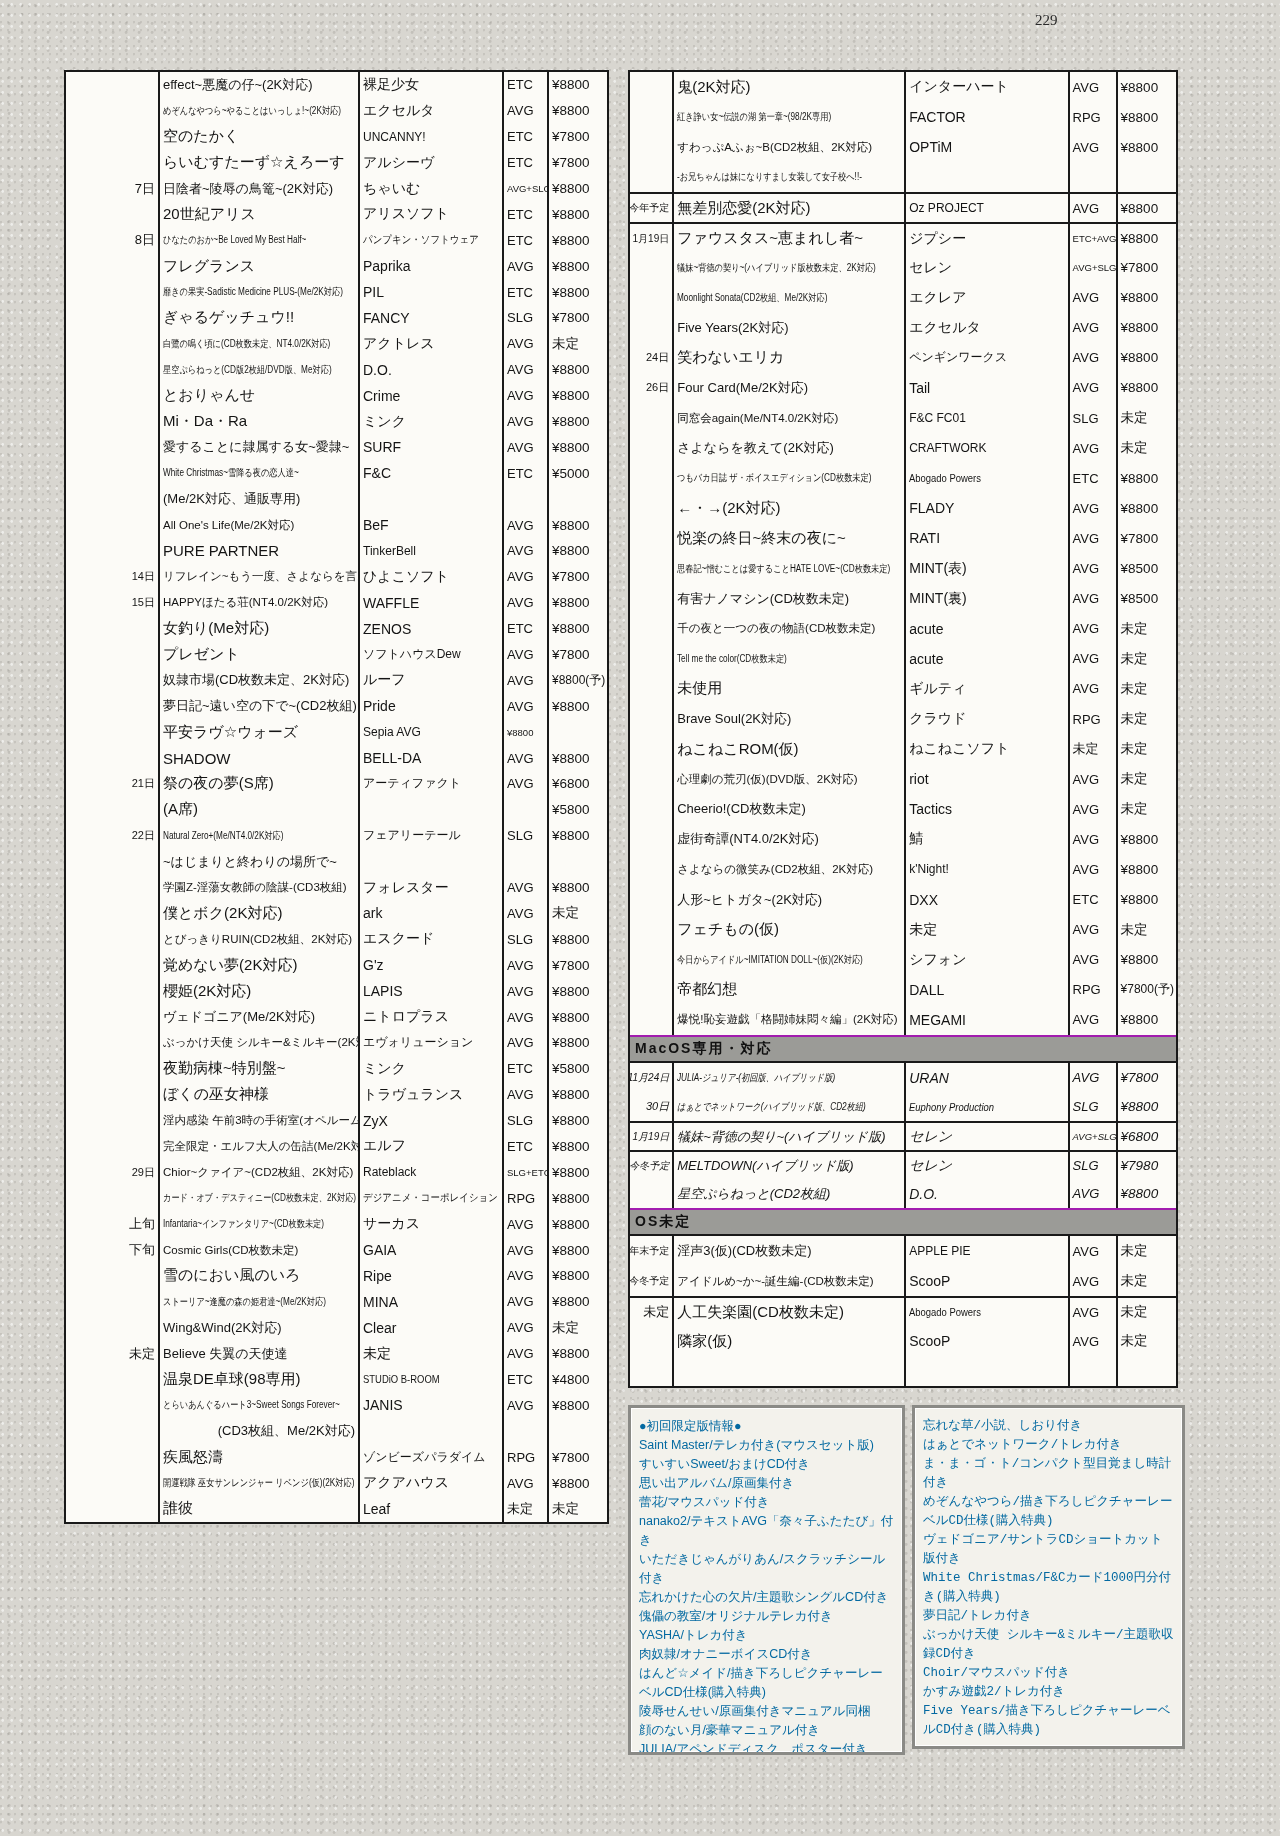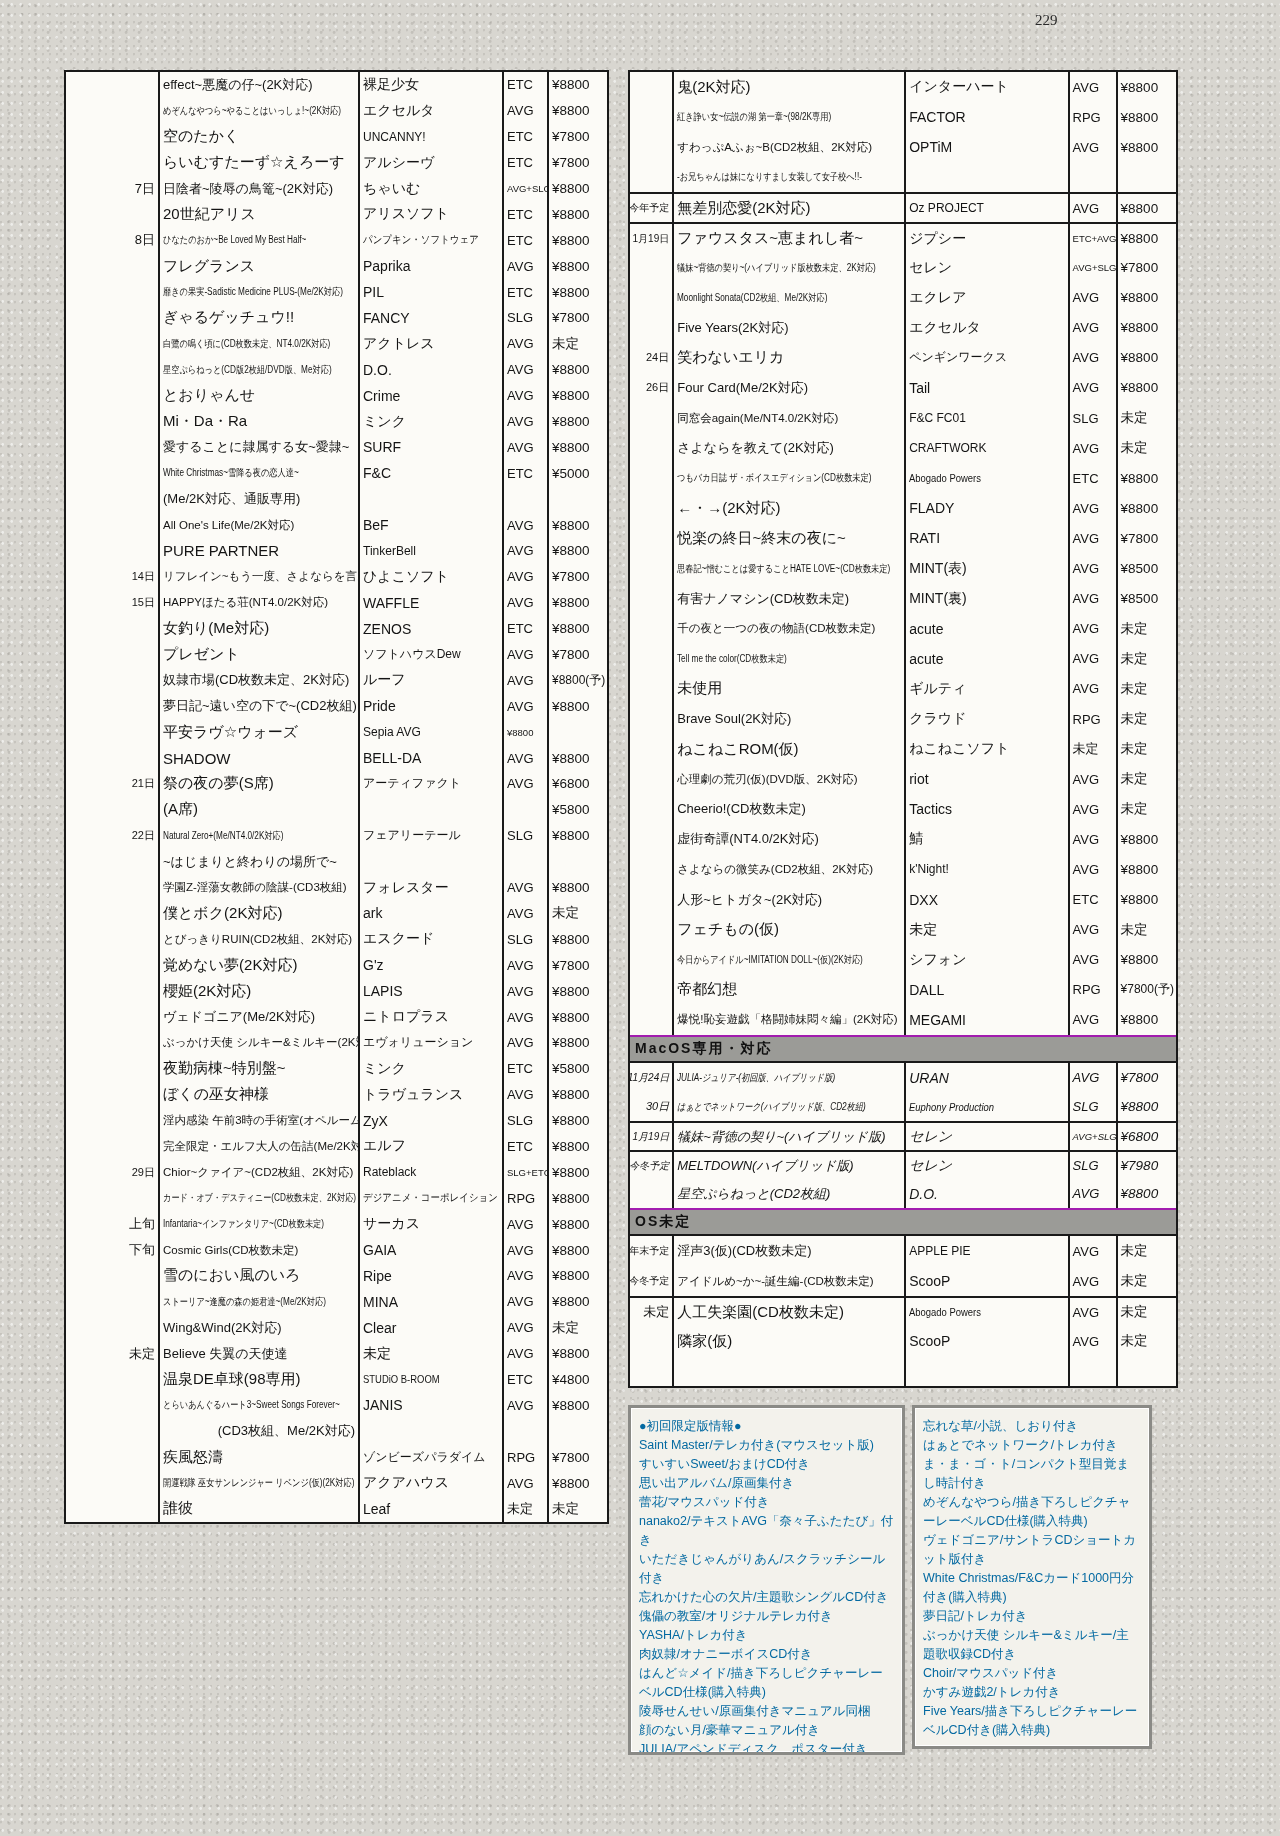--- a/index.html
+++ b/index.html
@@ -62,21 +62,21 @@
   .d2{font-size:11px} .d3{font-size:10px}
   
   .box {
     position:absolute; top:1398px; background:#f3f2ec;
     border:3px solid #8a8a86; box-shadow:inset 0 0 0 1px #ffffff;
     padding:9px 8px; font-size:12.5px; line-height:19px; color:#0369a1;
     overflow:hidden;
     margin-top:7px;
   }
   .box-l { left:628px; width:277px; height:350px; }
-  .box-r { left:912px; width:240px; height:344px; }
+  .box-r { left:912px; width:273px; height:344px;font-family:Liberation Mono, monospace; }
   .bl { white-space:normal; }
 </style>
 </head>
 <body>
 
 <div class="page-number">229</div>
 
 <div class="tbl lt">
   <div>
 

